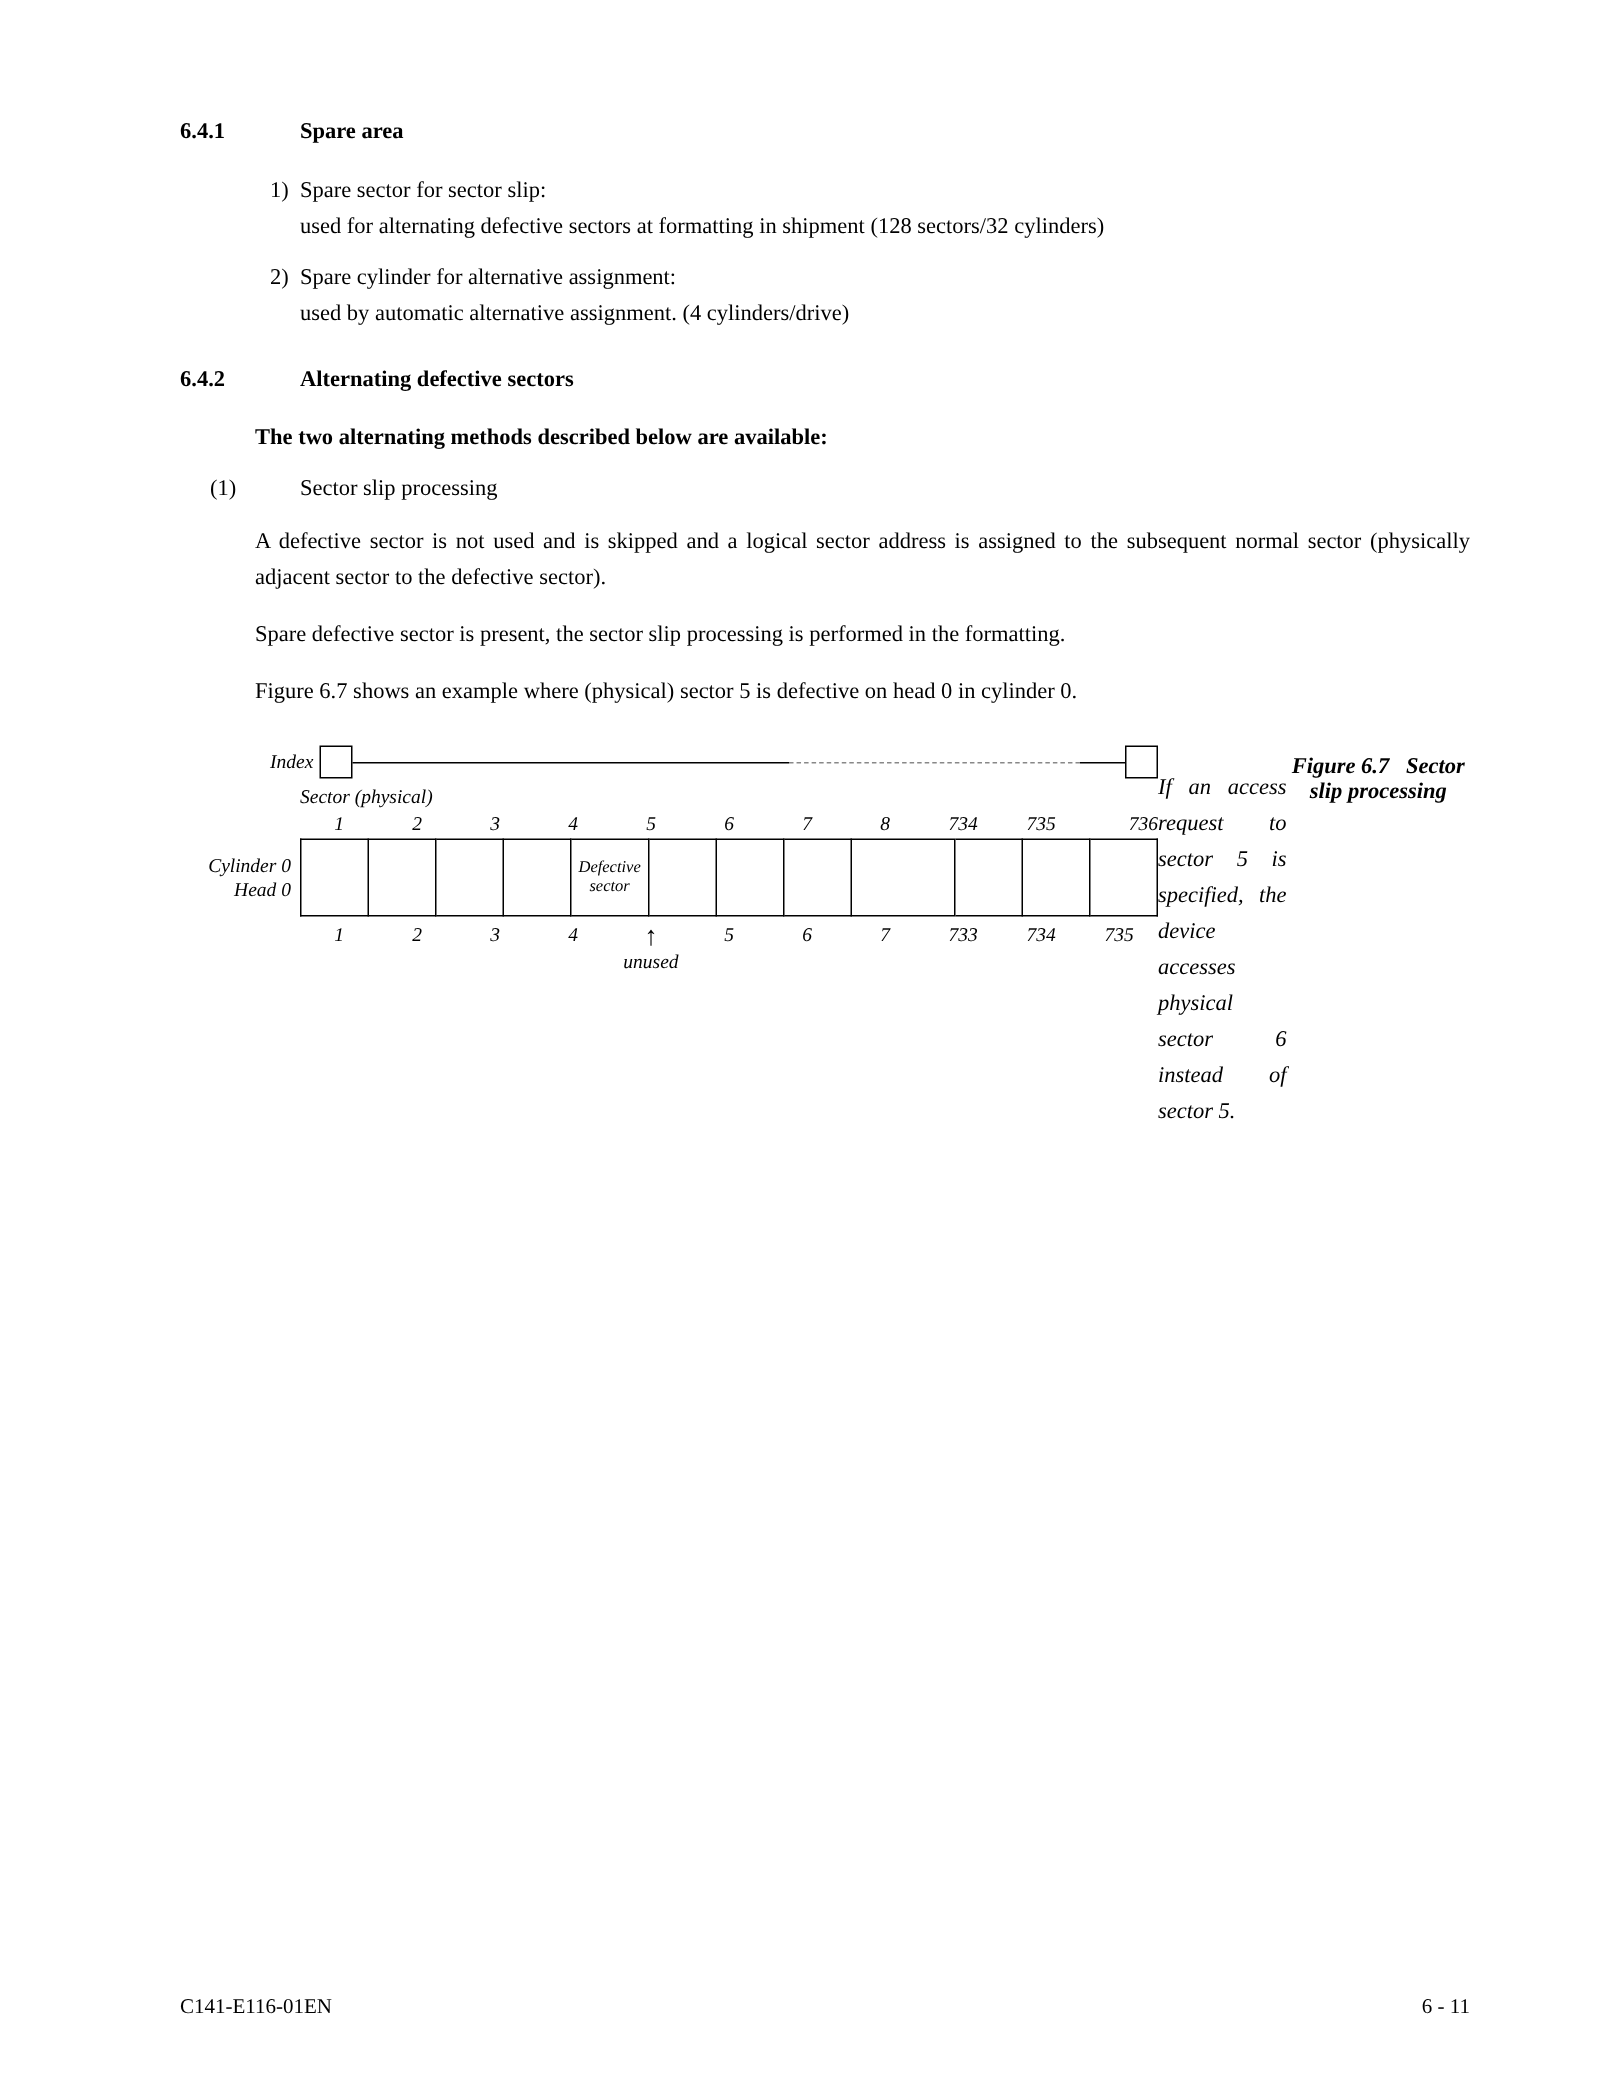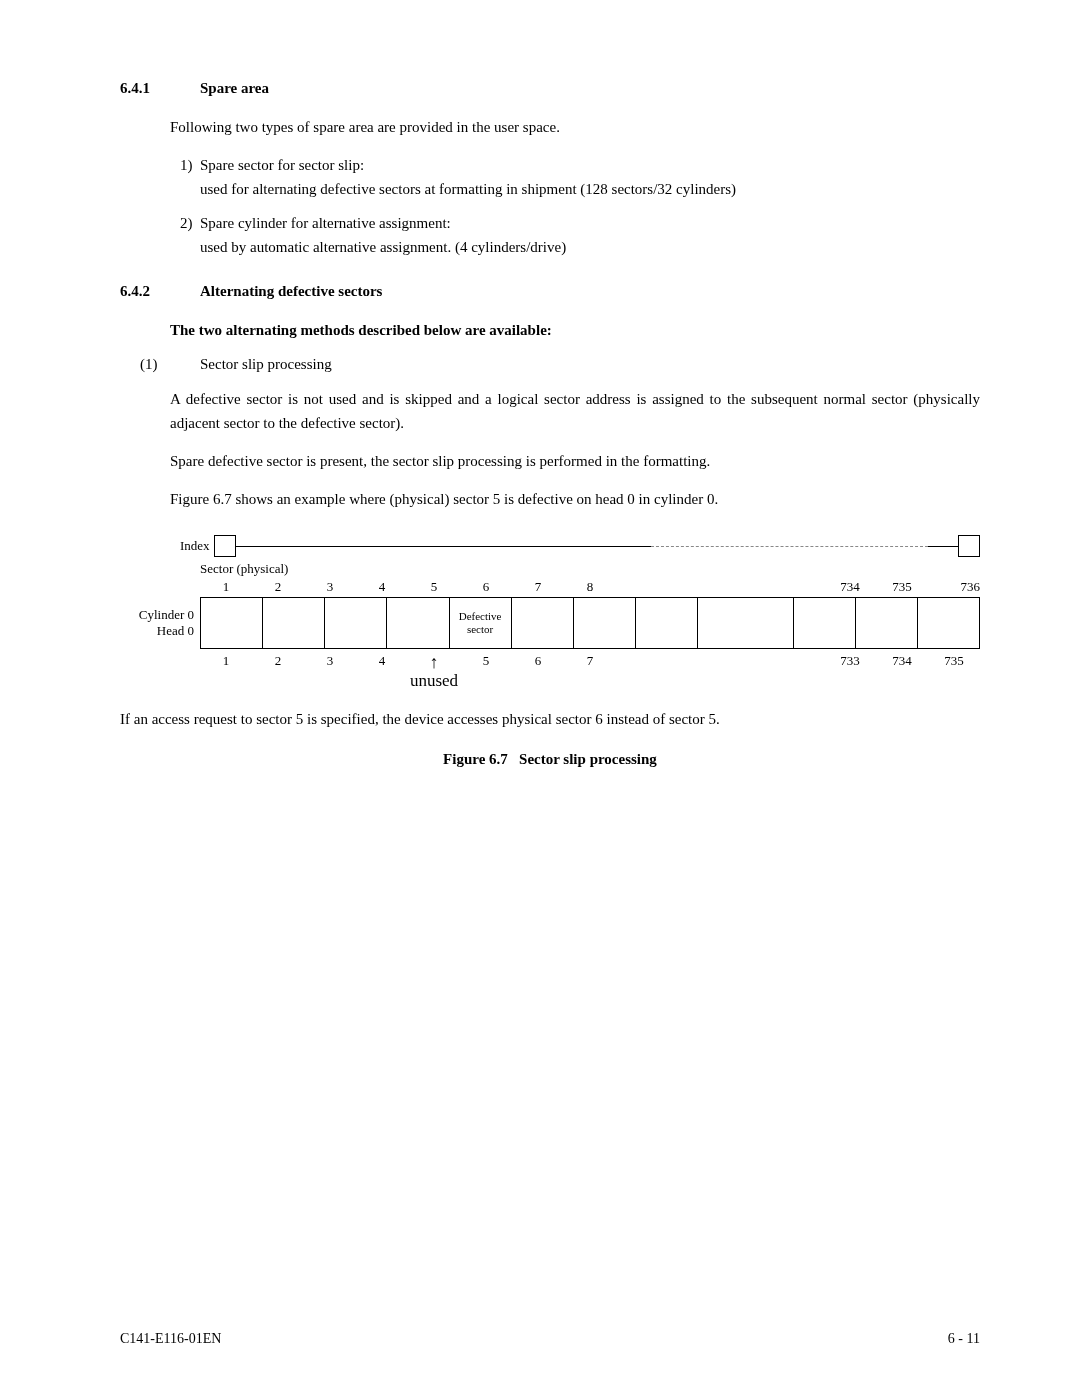--- a/index.html
+++ b/index.html
@@ -56,23 +56,24 @@
       margin-top: 14px;
     }
     .numbered-item-num {
       min-width: 80px;
       padding-left: 0px;
     }
     .numbered-item-content {}
     .figure-container {
       margin: 14px 0 20px 0;
       display: flex;
-      flex-direction: column;
+      flex-direction: row;
       align-items: flex-start;
       width: 100%;
+      font-style: italic;
     }
     .figure-caption {
       font-weight: bold;
       text-align: center;
       width: 100%;
       margin-top: 6px;
       margin-bottom: 20px;
     }
     .footer {
       position: absolute;
@@ -161,21 +162,20 @@
 <body>
 
 <div class="page">
 
   <div class="subsection">
     <div class="section-heading">
       <span class="section-number">6.4.1</span>
       <span class="section-title">Spare area</span>
     </div>
     <div style="padding-left: 50px;">
-      <p class="paragraph">Following two types of spare area are provided in the user space.</p>
       <div class="list-item">
         <span class="list-num">1)</span>
         <span class="list-content">
           <span>Spare sector for sector slip:</span>
           <span class="indent">used for alternating defective sectors at formatting in shipment (128 sectors/32 cylinders)</span>
         </span>
       </div>
       <div class="list-item">
         <span class="list-num">2)</span>
         <span class="list-content">
@@ -273,21 +273,21 @@
         </span>
         <span style="width:52px; text-align:center;">5</span>
         <span style="width:52px; text-align:center;">6</span>
         <span style="width:52px; text-align:center;">7</span>
         <span style="flex:1; text-align:center;"></span>
         <span style="width:52px; text-align:center;">733</span>
         <span style="width:52px; text-align:center;">734</span>
         <span style="width:52px; text-align:center;">735</span>
       </div>
 
-      <div style="display:flex; margin-left:80px; font-size:17px;">
+      <div style="display:flex; margin-left:80px; font-size:13px;">
         <span style="width:52px;"></span>
         <span style="width:52px;"></span>
         <span style="width:52px;"></span>
         <span style="width:52px;"></span>
         <span style="width:52px; text-align:center;">unused</span>
       </div>
     </div>
 
     <p class="paragraph" style="margin-top:16px;">If an access request to sector 5 is specified, the device accesses physical sector 6 instead of sector 5.</p>
 

